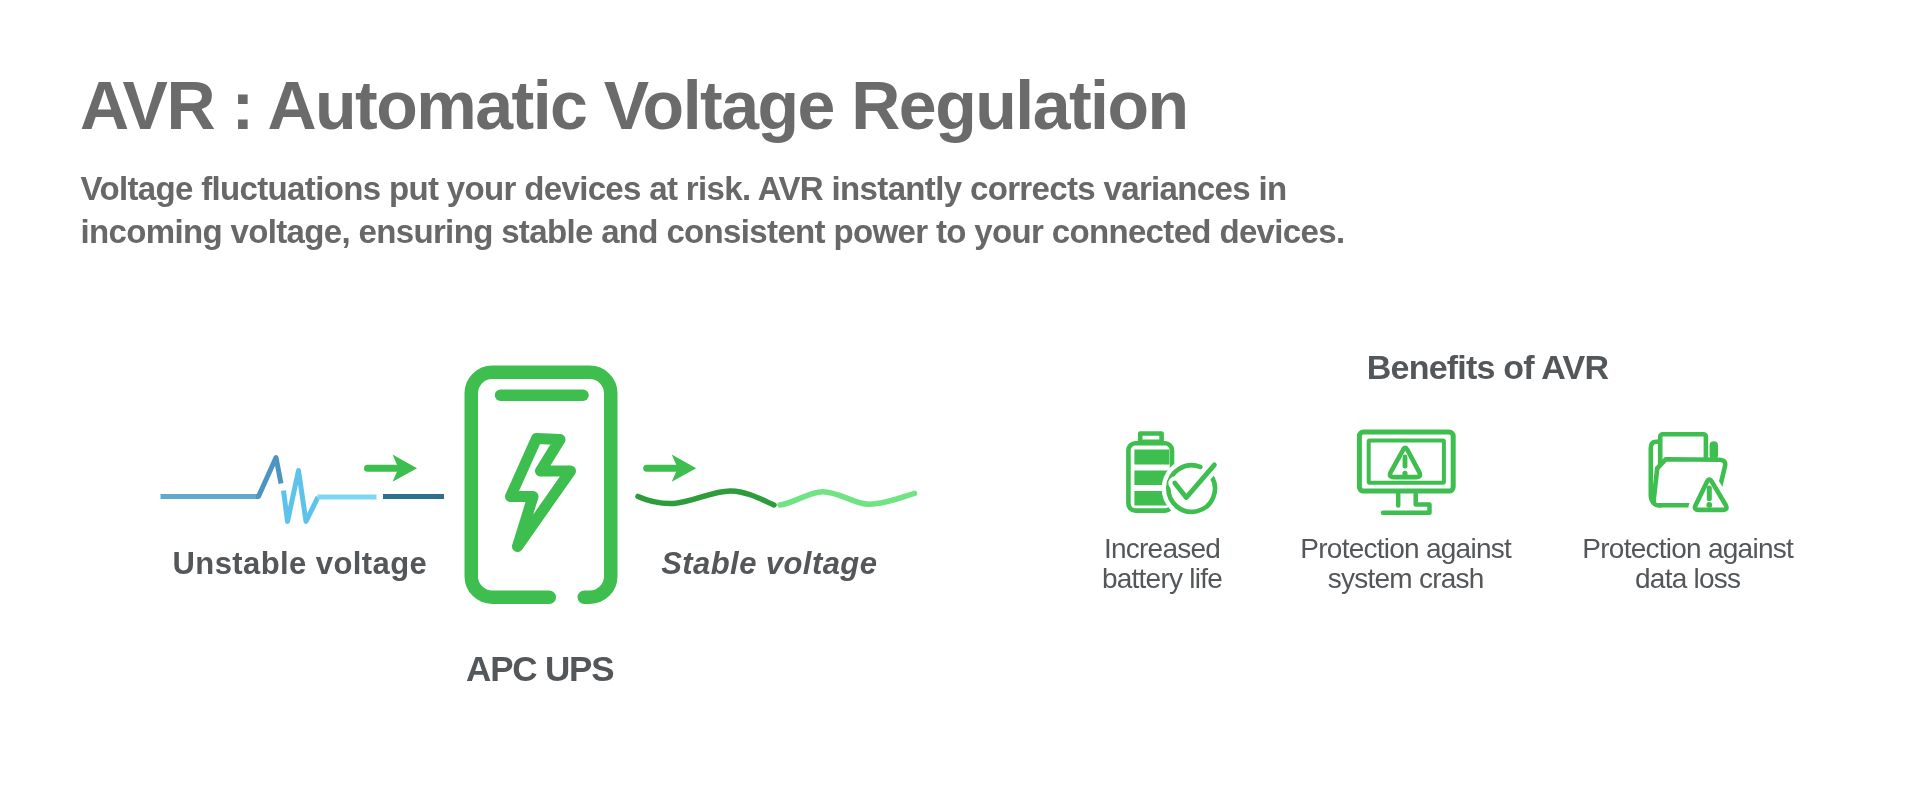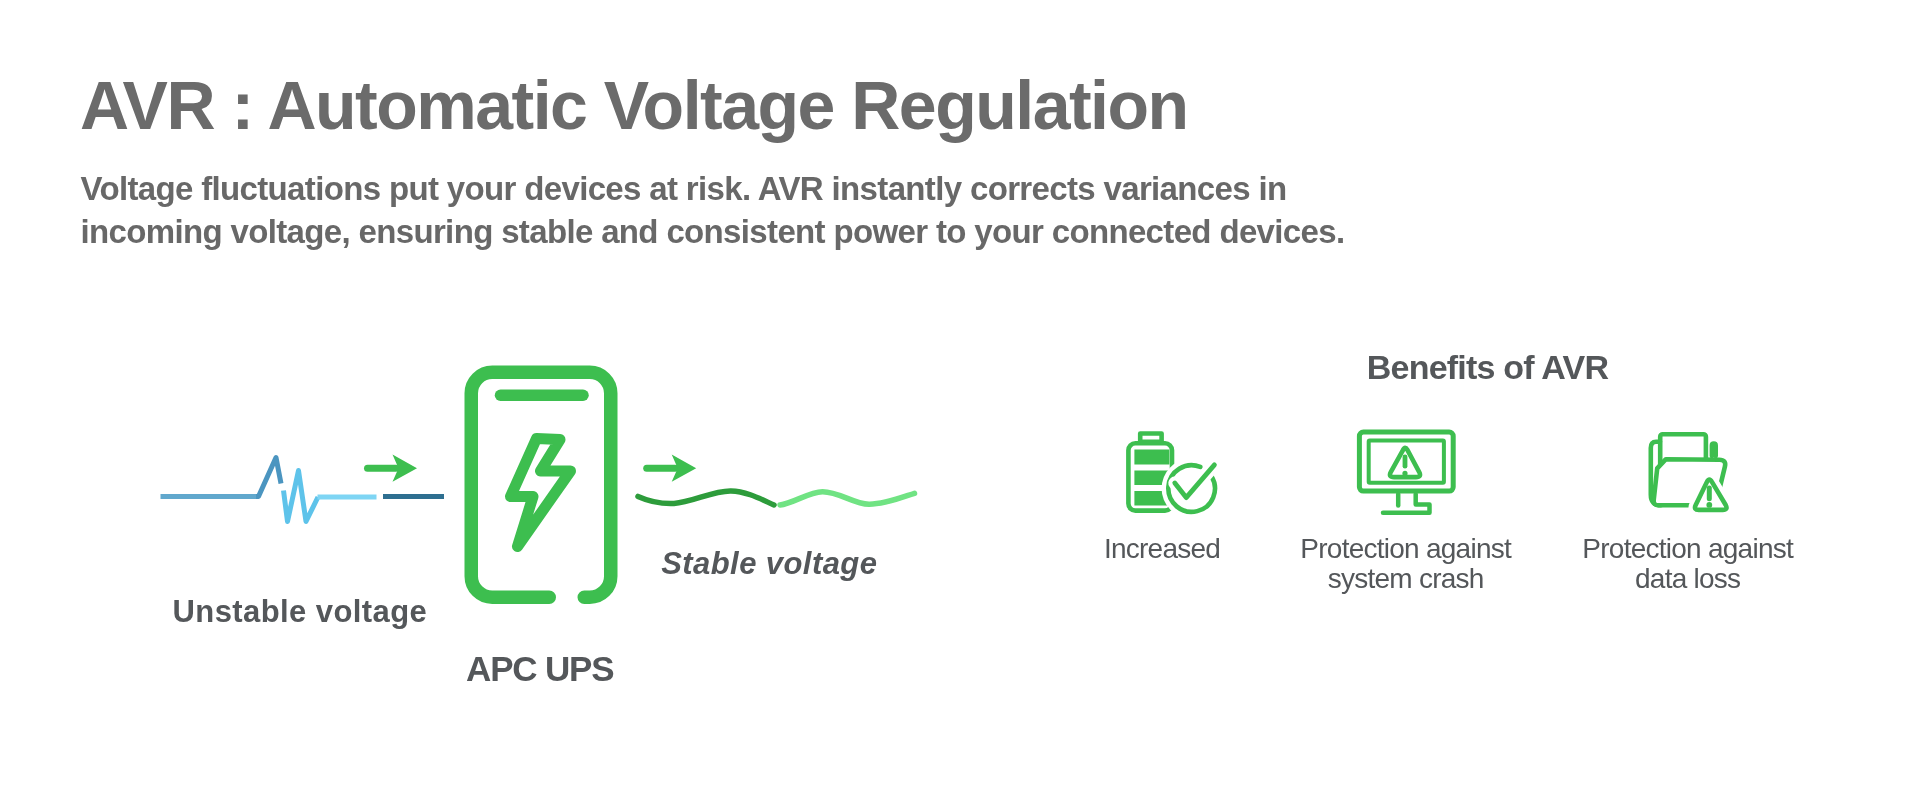--- a/index.html
+++ b/index.html
@@ -23,21 +23,21 @@
     white-space: pre-line;
     margin-top: 21px;
   }
   .diagram-label {
     font-weight: 700;
     color: var(--color-label_text);
     text-align: center;
     width: 400px;
     line-height: 1.1172;
   }
-  #label-unstable { left: 99.9px; top: 547.1px; font-size: 31px; letter-spacing: 0.42px; margin-top: 48px; }
+  #label-unstable { left: 99.9px; top: 547.1px; font-size: 31px; letter-spacing: 0.42px; }
   #label-stable   { left: 569.3px; top: 546.5px; font-size: 31px; letter-spacing: 0.42px; font-style: italic; }
   #label-device   { left: 339.7px; top: 649.4px; font-size: 35px; letter-spacing: -1.2px; }
   #benefits-heading {
     left: 1208.2px; top: 347.8px;
     width: 400px; text-align: right;
     font-size: 34px; font-weight: 700; line-height: 1.1172;
     letter-spacing: -0.78px;
     color: var(--color-label_text);
   }
   .benefit-caption {
@@ -145,20 +145,21 @@
 incoming voltage, ensuring stable and consistent power to your connected devices.</p>
 
 <div id="label-unstable" class="abs diagram-label">Unstable voltage</div>
 <div id="label-stable" class="abs diagram-label">Stable voltage</div>
 <div id="label-device" class="abs diagram-label">APC UPS</div>
 
 <div id="benefits-heading" class="abs">Benefits of AVR</div>
 
 <div id="caption-battery" class="abs benefit-caption">
   <div>Increased</div>
+  <div>battery life</div>
 </div>
 <div id="caption-monitor" class="abs benefit-caption">
   <div>Protection against</div>
   <div>system crash</div>
 </div>
 <div id="caption-folder" class="abs benefit-caption">
   <div>Protection against</div>
   <div>data loss</div>
 </div>
 

